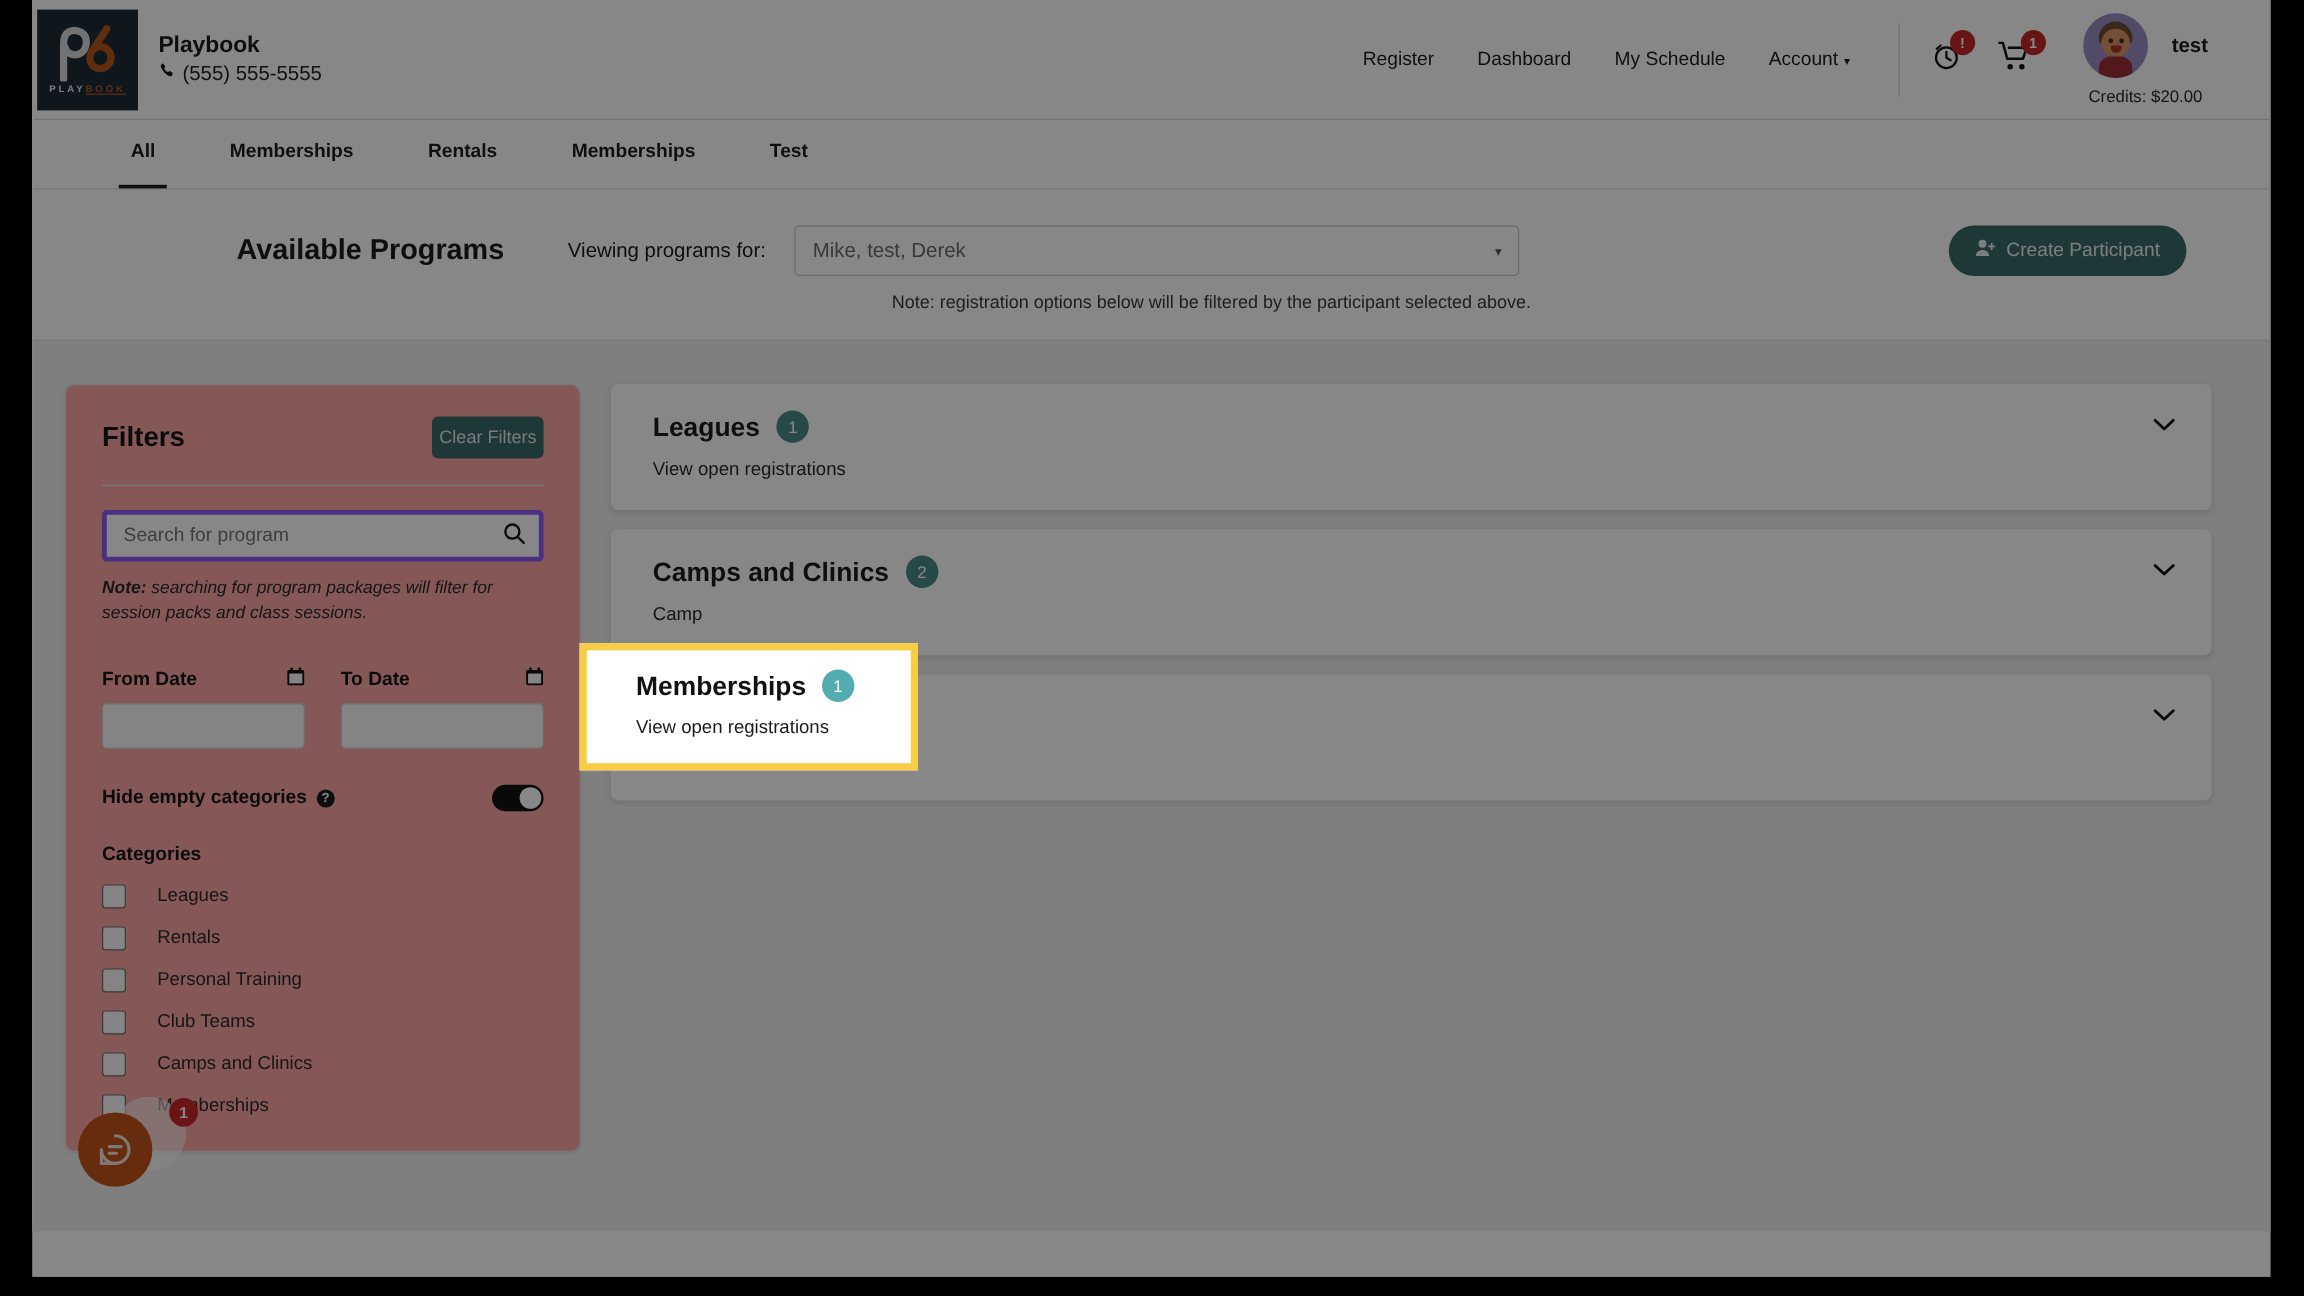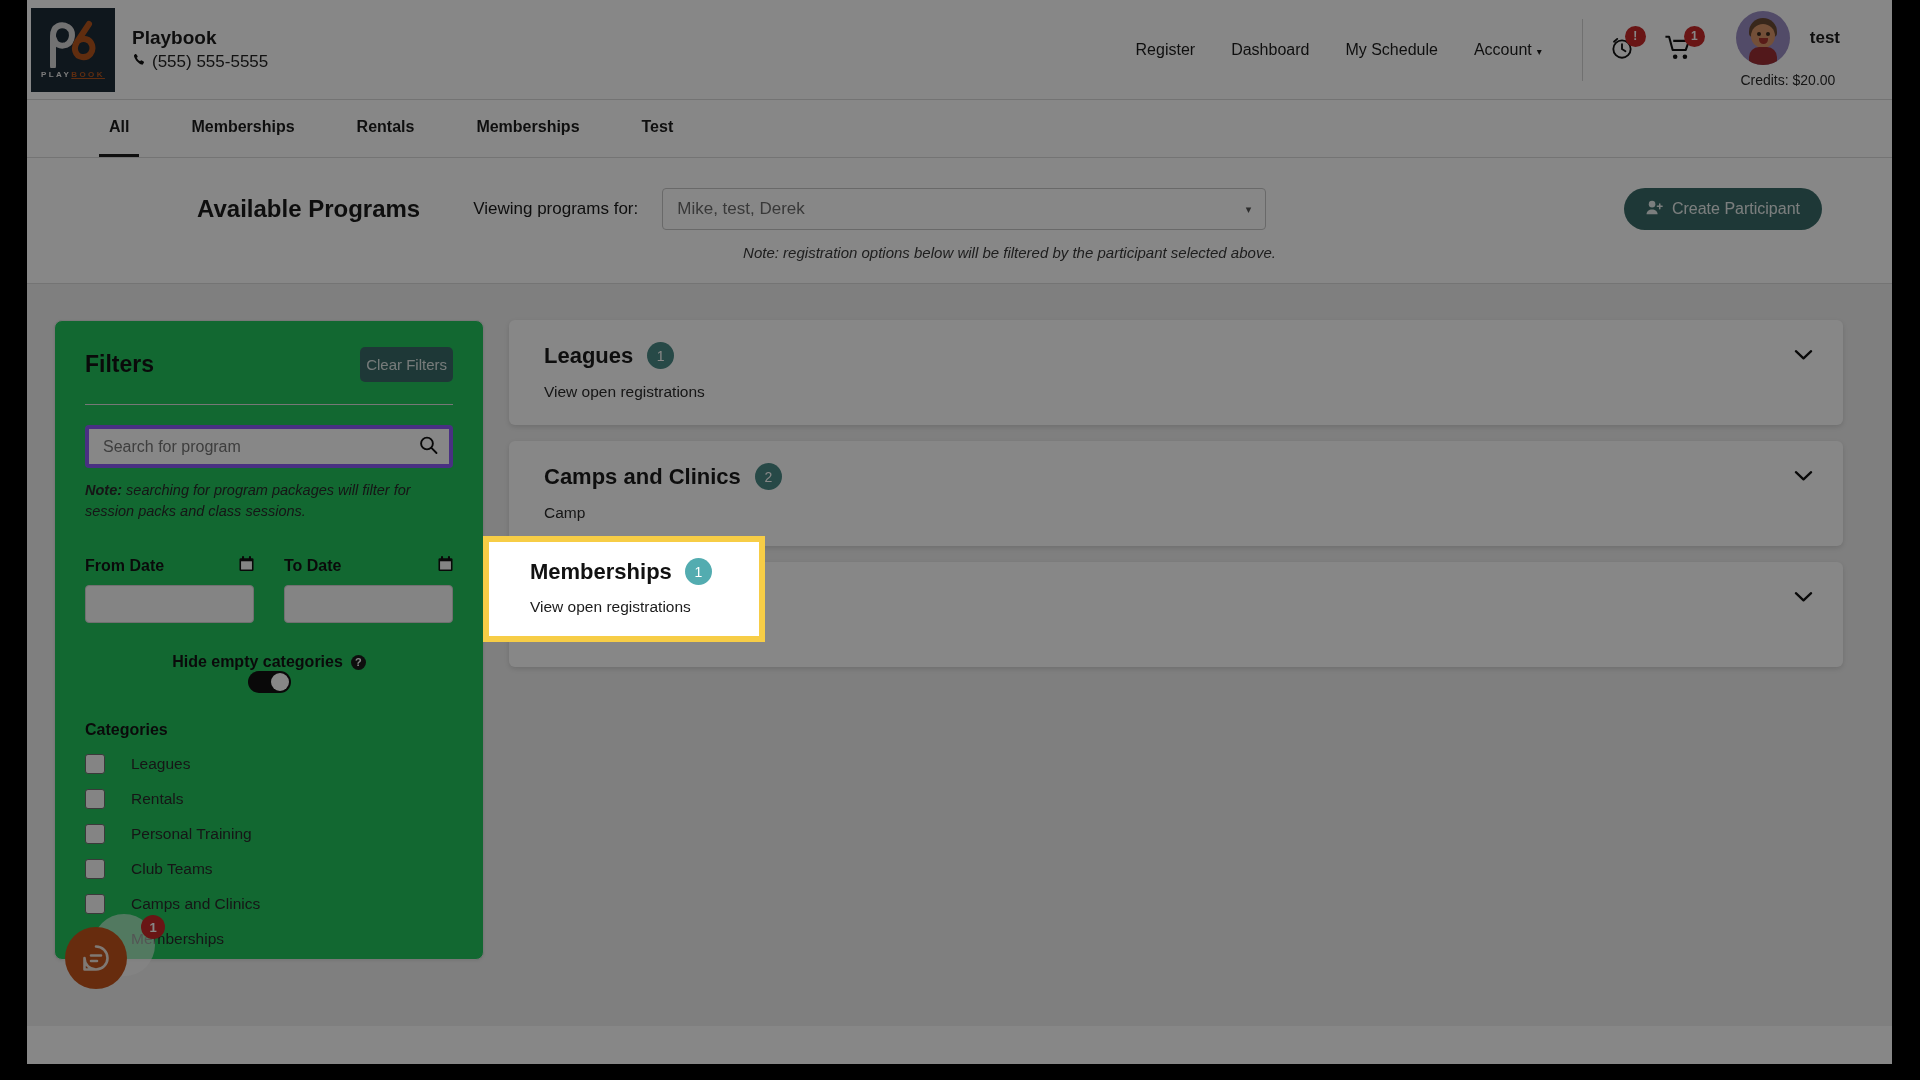--- a/index.html
+++ b/index.html
@@ -142,37 +142,37 @@
   .select-caret {
     position: absolute; right: 14px; font-size: 11px; color: #555;
   }
   .create-btn {
     margin-left: auto; height: 42px; padding: 0 22px;
     background: #3a6b68; color: #e9efee; border: none; border-radius: 21px;
     font-size: 16px; font-family: inherit; cursor: pointer;
     display: flex; align-items: center; gap: 9px; white-space: nowrap;
   }
   .prognote {
-    text-align: center; font-size: 15px; font-style: italic;
+    text-align: center; font-size: 15px; 
     color: #3a3a3a; margin-top: 14px; padding-right: 70px; padding-left: 170px;
   }
 
   
   .content {
     position: relative;
     height: 742px;
     background: #f0f0f0;
     display: flex;
     padding: 36px 0 0 27px;
   }
 
   
   .filters {
     width: 430px; flex: none;
-    background: #22c55e; border: 1px solid #e2e2e2; border-radius: 8px;
+    background: #fca5a5; border: 1px solid #e2e2e2; border-radius: 8px;
     padding: 26px 30px 34px 30px;
     height: 640px;
     box-shadow: 0 1px 3px rgba(0,0,0,0.07);
   }
   .filters-head { display: flex; align-items: center; justify-content: space-between; }
   .filters-title { font-size: 23px; font-weight: 700; color: #141414; }
   .clear-btn {
     background: #3a6b68; color: #dfe8e7; border: none; border-radius: 5px;
     padding: 9px 6px; font-size: 15px; font-family: inherit; cursor: pointer;
   }
@@ -198,21 +198,20 @@
   .datecol { flex: 1; }
   .datehead { display: flex; align-items: center; justify-content: space-between; }
   .datelabel { font-size: 16px; font-weight: 700; color: #141414; }
   .dateinput {
     margin-top: 9px; width: 100%; height: 38px;
     border: 1px solid #d3d3d3; border-radius: 4px; background: #fafafa;
   }
   .toggle-row {
     display: flex; align-items: center; justify-content: space-between;
     margin-top: 30px;
-    flex-direction: column;
   }
   .toggle-label {
     font-size: 16px; font-weight: 700; color: #141414;
     display: flex; align-items: center; gap: 8px;
   }
   .help-ico {
     width: 15px; height: 15px; border-radius: 50%; background: #1b1b1b;
     color: #fff; font-size: 11px; font-weight: 700;
     display: inline-flex; align-items: center; justify-content: center;
   }

